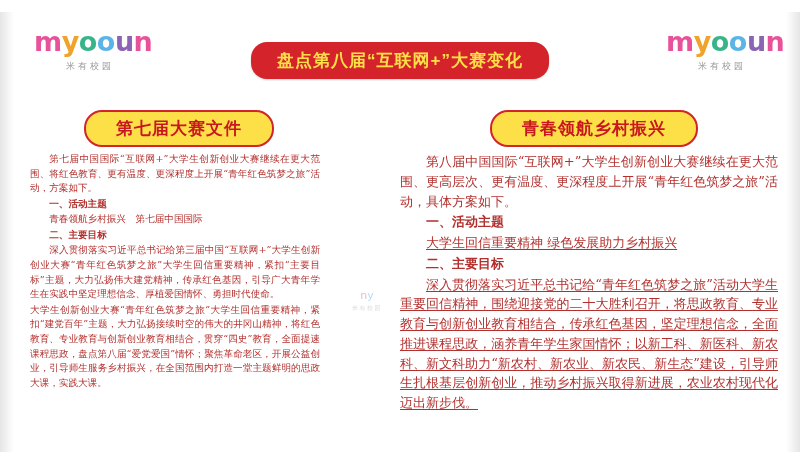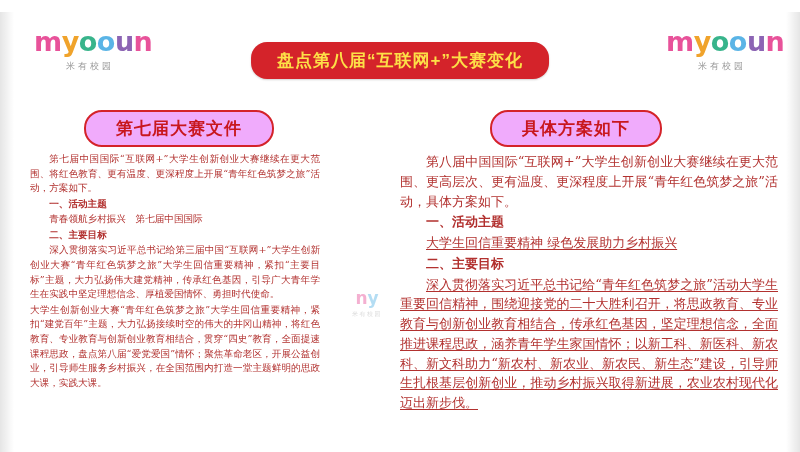--- a/index.html
+++ b/index.html
@@ -67,21 +67,21 @@
     border-radius: 16px;
     white-space: nowrap;
     box-shadow: 0 1px 2px rgba(0,0,0,0.18);
   }
   
   .col-header {
     position: absolute;
     top: 98px;
     border: 2px solid #d4232a;
     border-radius: 18px;
-    background: #f0abfc;
+    background: #fde047;
     color: #c8171e;
     font-size: 17px;
     font-weight: bold;
     letter-spacing: 1px;
     padding: 5px 30px;
     white-space: nowrap;
   }
   .col-header.left  { left: 84px; }
   .col-header.right { left: 490px; }
   
@@ -114,22 +114,22 @@
   .watermark {
     position: absolute;
     left: 352px;
     top: 278px;
     text-align: center;
     opacity: 0.45;
     user-select: none;
   }
   .watermark .wm-word {
     font-family: "DejaVu Sans", sans-serif;
-    font-size: 17px;
-    font-weight: bold;
+    font-size: 11px;
+    font-weight: normal;
     line-height: 1;
     white-space: nowrap;
   }
   .watermark .wm-word .a { color: #e8529a; }
   .watermark .wm-word .c { color: #5ab4e6; }
   .watermark .wm-sub {
     margin-top: 3px;
     font-size: 6px;
     color: #b0b0b0;
     letter-spacing: 1.5px;
@@ -157,21 +157,21 @@
   </div>
 
   <div class="logo logo-right">
     <div class="logo-word"><span class="c1">m</span><span class="c2">y</span><span class="c3">o</span><span class="c4">o</span><span class="c5">u</span><span class="c6">n</span></div>
     <div class="logo-sub">米有校园</div>
   </div>
 
   <div class="title-banner">盘点第八届“互联网+”大赛变化</div>
 
   <div class="col-header left">第七届大赛文件</div>
-  <div class="col-header right">具体方案如下</div>
+  <div class="col-header right">青春领航乡村振兴</div>
 
   <div class="doc left">
     <p class="indent">第七届中国国际“互联网+”大学生创新创业大赛继续在更大范围、将红色教育、更有温度、更深程度上开展“青年红色筑梦之旅”活动，方案如下。</p>
     <p class="heading">一、活动主题</p>
     <p class="indent">青春领航乡村振兴　第七届中国国际</p>
     <p class="heading">二、主要目标</p>
     <p class="indent">深入贯彻落实习近平总书记给第三届中国“互联网+”大学生创新创业大赛“青年红色筑梦之旅”大学生回信重要精神，紧扣“主要目标”主题，大力弘扬伟大建党精神，传承红色基因，引导广大青年学生在实践中坚定理想信念、厚植爱国情怀、勇担时代使命。</p>
     <p>大学生创新创业大赛“青年红色筑梦之旅”大学生回信重要精神，紧扣“建党百年”主题，大力弘扬接续时空的伟大的井冈山精神，将红色教育、专业教育与创新创业教育相结合，贯穿“四史”教育，全面提速课程思政，盘点第八届“爱党爱国”情怀；聚焦革命老区，开展公益创业，引导师生服务乡村振兴，在全国范围内打造一堂主题鲜明的思政大课，实践大课。</p>
   </div>
 

